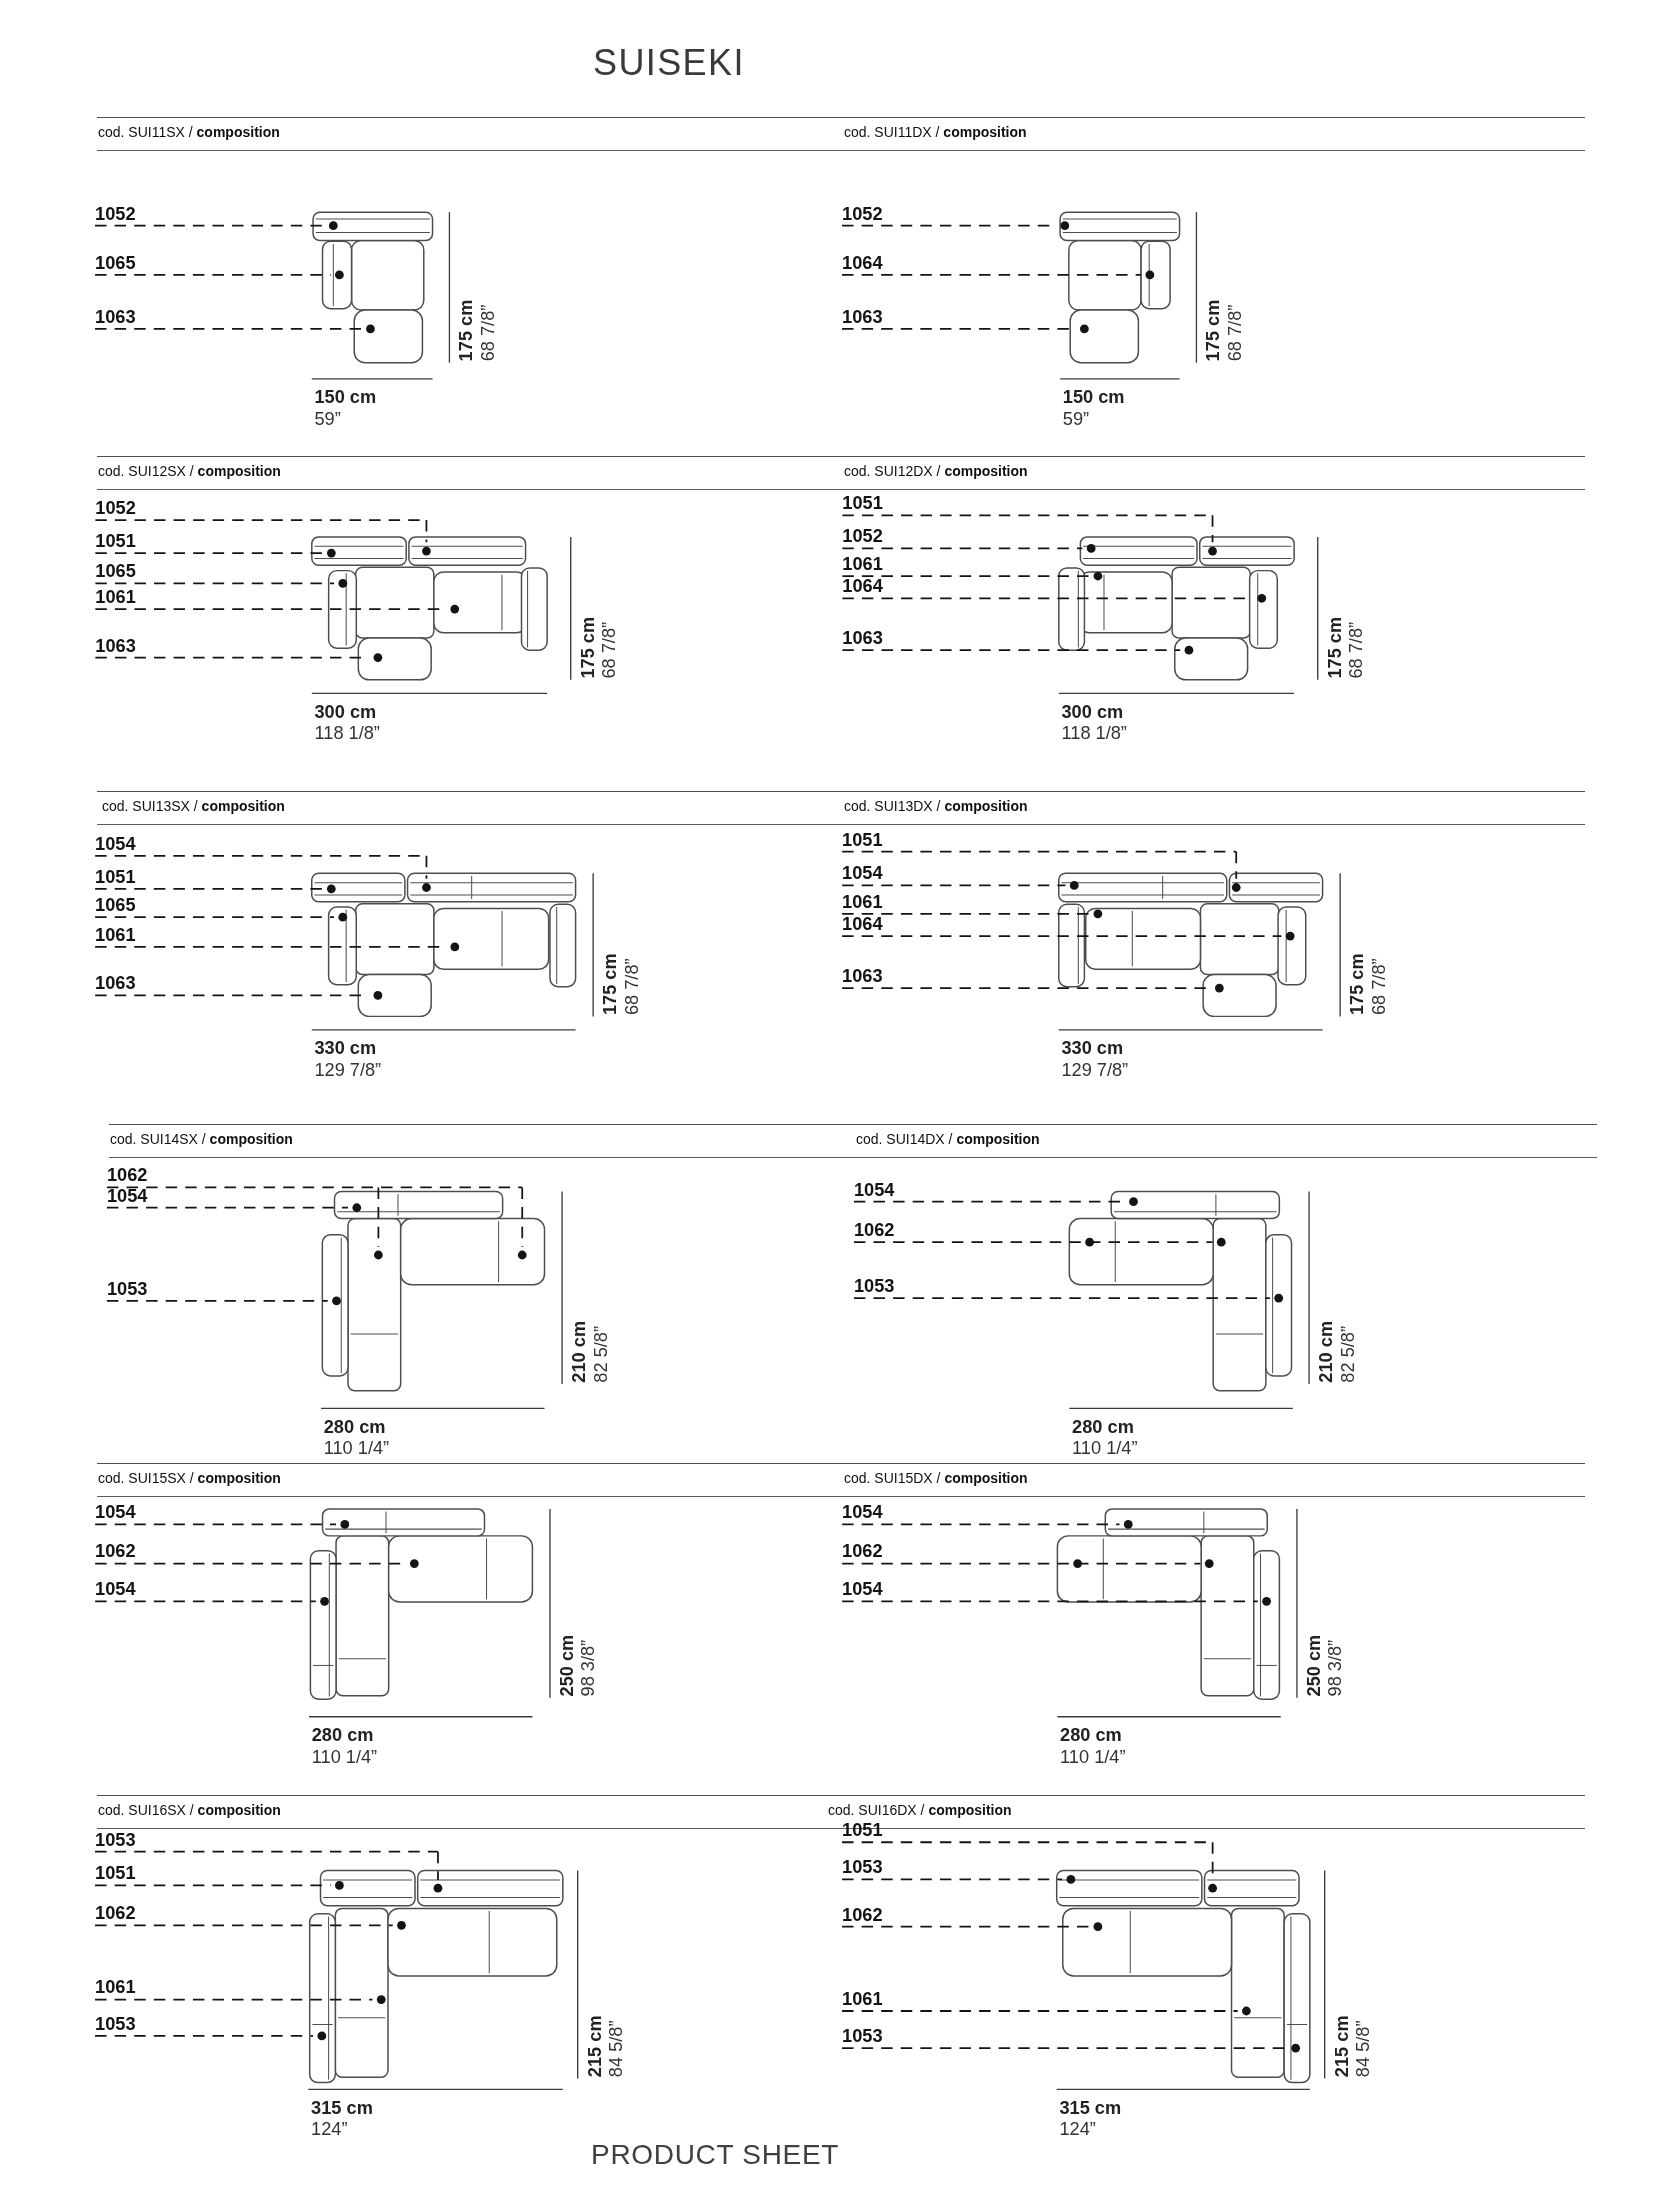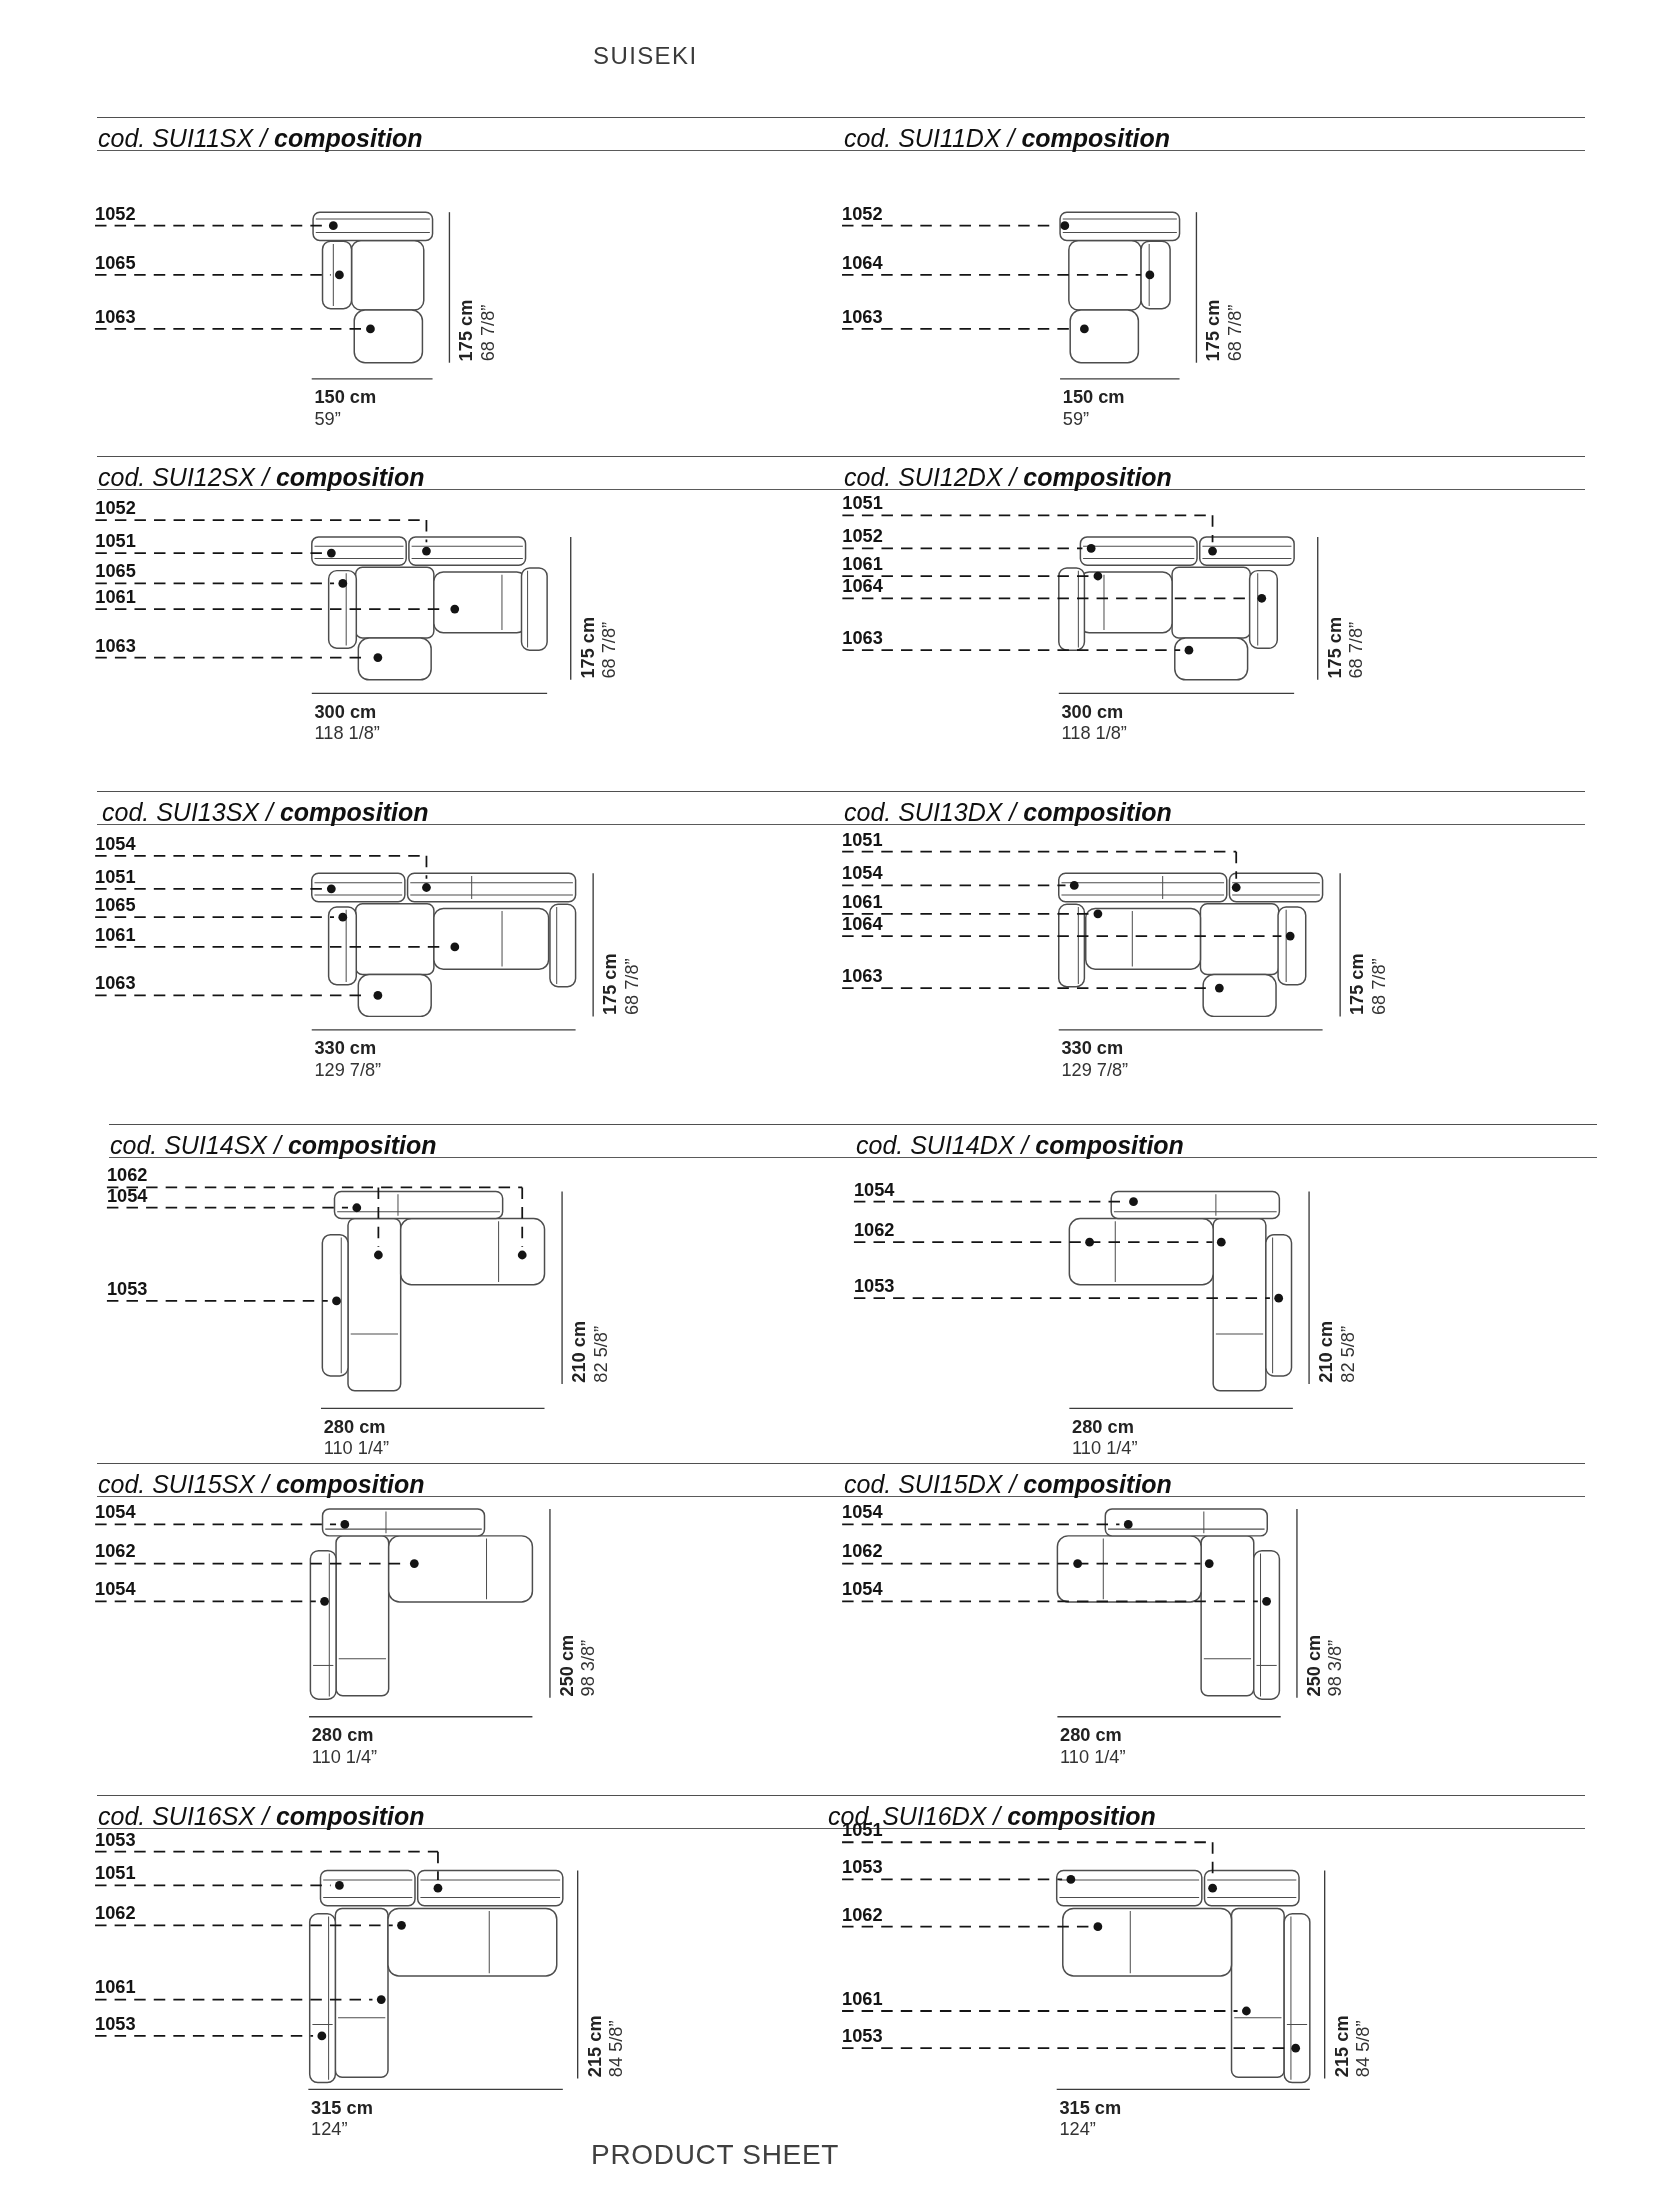--- a/index.html
+++ b/index.html
@@ -1,34 +1,33 @@
 <!DOCTYPE html>
 <html style="font-size:10.8px"><head>
 <meta charset="utf-8">
 <style>
   html,body{margin:0;padding:0;}
   body{
     width:1654px;height:2205px;background:#ffffff;position:relative;
     font-family:"Liberation Sans",sans-serif;color:#1a1a1a;overflow:hidden;
   }
   .page-title{
-    position:absolute;left:593px;top:42px;font-size:24px;letter-spacing:1.4px;
+    position:absolute;left:593px;top:42px;font-size:36px;letter-spacing:1.4px;
     color:#3a3a3a;white-space:nowrap;
   }
   .footer-title{
     position:absolute;left:591px;top:2139px;font-size:28px;letter-spacing:0.7px;
     color:#404040;white-space:nowrap;
   }
   .row{position:absolute;left:0;width:1654px;}
   .rule{position:absolute;left:97px;width:1488px;height:0;border-top:1.4px solid #4f4f4f;}
   .rule.thin{border-top-width:1.4px;border-top-color:#5a5a5a;}
   .hdr{
-    position:absolute;top:7.4px;font-size:25px;color:#101010;white-space:nowrap;
+    position:absolute;top:7.4px;font-size:14px;color:#101010;white-space:nowrap;
     font-weight:normal;
-    font-style:italic;
   }
   .hdr .code{font-weight:normal;}
   .hdr .nm{font-weight:bold;}
   svg.diagram{position:absolute;top:0;overflow:visible;}
   svg text{font-family:"Liberation Sans",sans-serif;}
   .piece{fill:#ffffff;stroke:#4d4d4d;stroke-width:2.2;}
   .inner{stroke:#4d4d4d;stroke-width:1.5;}
   .leader{stroke:#141414;stroke-width:2.6;stroke-dasharray:17 12;fill:none;}
   .dot{fill:#141414;stroke:none;}
   .lbl{font-size:27px;font-weight:bold;fill:#141414;}

